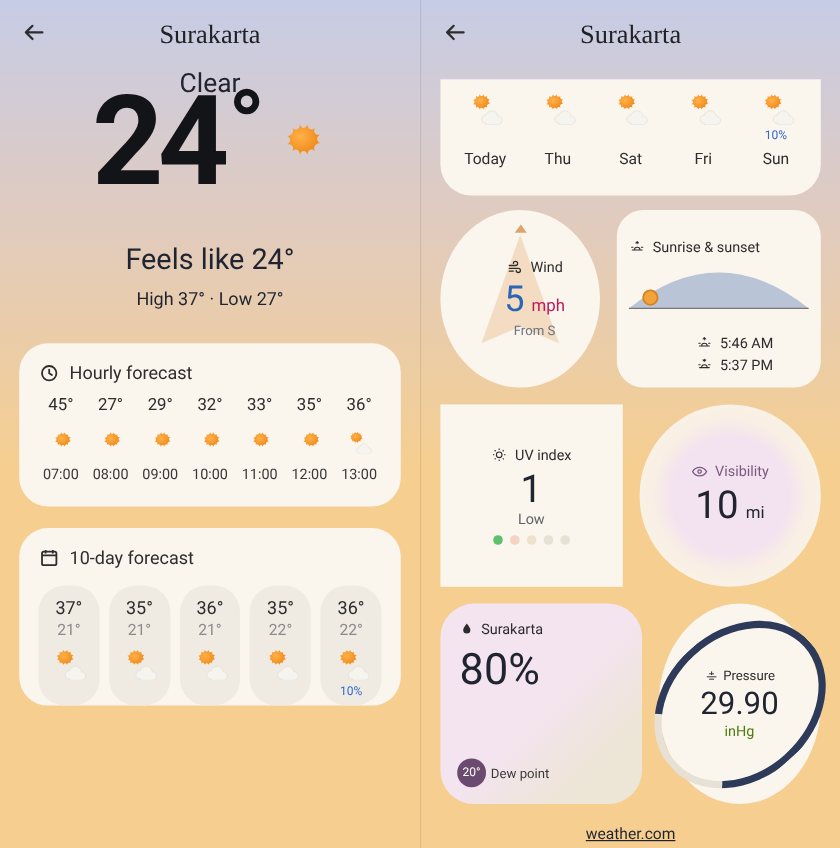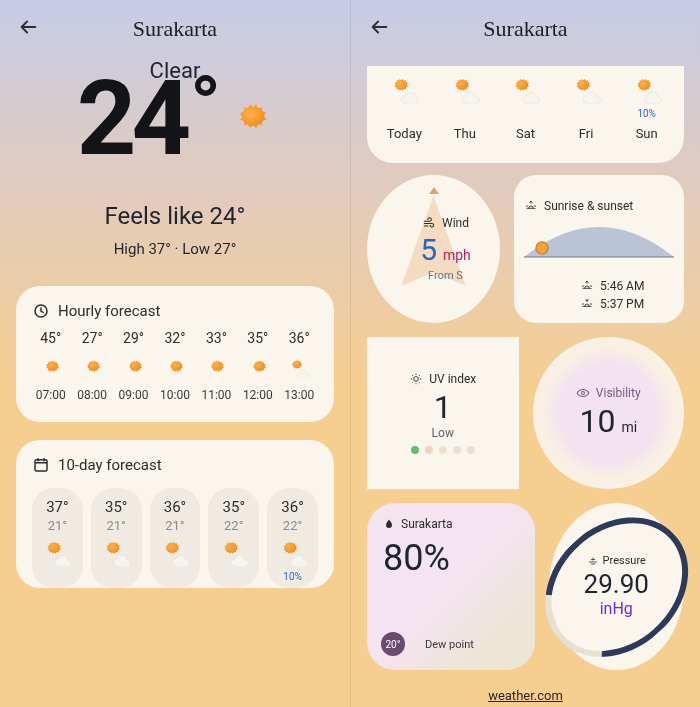--- a/index.html
+++ b/index.html
@@ -253,40 +253,40 @@
     .vis-unit { font-size:14px; color:#1f2430; margin-left:2px;}
     .hum-tile {
       flex:1;
       aspect-ratio:1/1;
       border-radius:28px;
       background: linear-gradient(135deg, #f4e4f0 50%, #ede5d6 80%);
       padding:14px 16px;
       position:relative;
     }
     .hum-val { font-size:36px; color:#1f2430; margin-top:6px;}
-    .hum-foot { display:flex; align-items:center; gap:20px; font-size:11px; color:#3a3a3a;
+    .hum-foot { display:flex; align-items:center; gap:4px; font-size:11px; color:#3a3a3a;
                 position:absolute; bottom:14px; left:14px;}
     .dew-badge { width:24px; height:24px; border-radius:50%; background:#6b4a70;
                  color:#fff; font-size:10px; display:flex; align-items:center; justify-content:center;}
     .press-tile {
       flex:1; aspect-ratio:1/1; border-radius:50%; background:#faf5ed;
       display:flex; flex-direction:column; align-items:center; justify-content:center;
       position:relative;
     }
     .press-arc {
       position:absolute; inset:6px; border-radius:50%;
       border:6px solid #e7e0d4;
       border-top-color:#2d3a5a;
       border-right-color:#2d3a5a;
       border-left-color:#2d3a5a;
       transform: rotate(48deg);
       clip-path: polygon(0 0, 100% 0, 100% 100%, 0 100%);
     }
     .press-val { font-size:26px; color:#1f2430; z-index:1;}
-    .press-unit { font-size:16px; color:#6d28d9; z-index:1;}
+    .press-unit { font-size:12px; color:#4d7c0f; z-index:1;}
     .press-title {
       font-size:11px; color:#2d2d2d; display:flex;
       align-items:center; gap:4px; z-index:1; margin-bottom:2px;
     }
     .footer-link {
       text-align:center;
       font-size:13px;
       color:#1f2430;
       text-decoration:underline;
       padding: 4px 0 8px;

